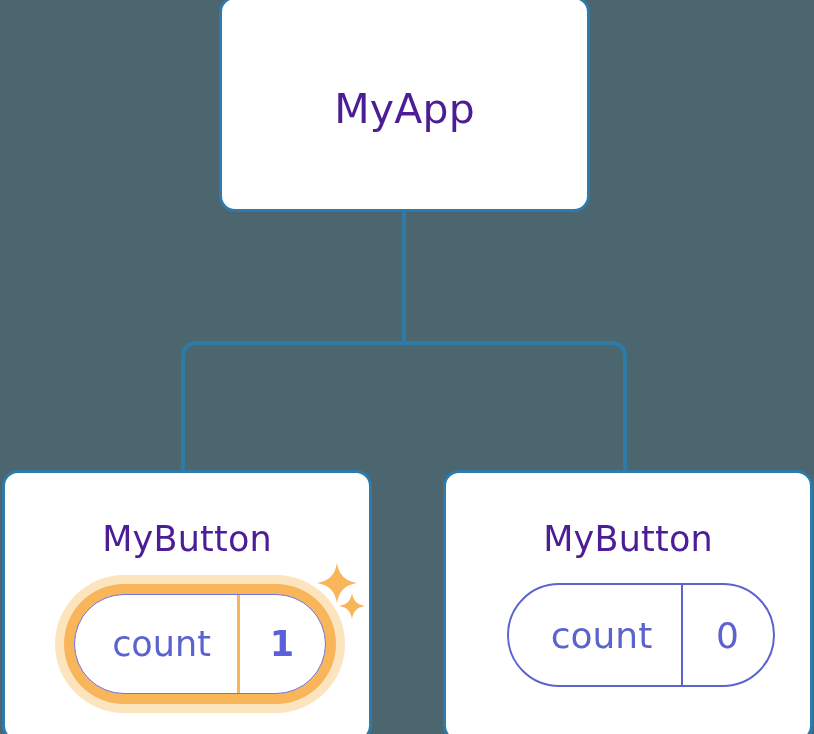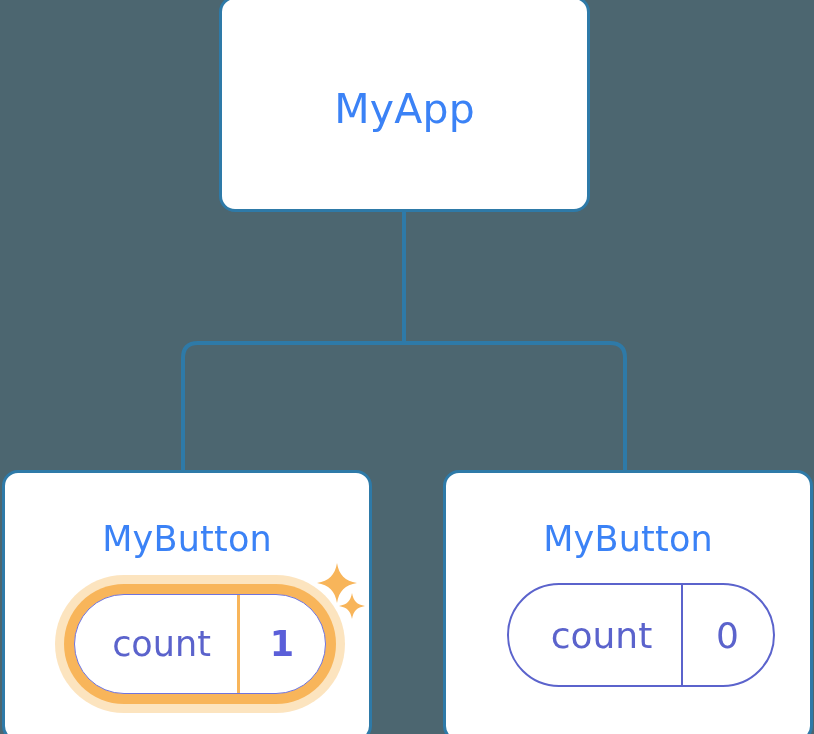--- a/index.html
+++ b/index.html
@@ -61,21 +61,21 @@
     top: 470px;
     width: 370px;
   }
 
   
   .node-title {
     position: absolute;
     left: 0;
     right: 0;
     text-align: center;
-    color: #3b82f6;
+    color: #4c1d95;
     font-weight: 400;
     letter-spacing: 0.2px;
     white-space: nowrap;
     user-select: none;
   }
   .node-root .node-title {
     top: 86px;
     font-size: 41px;
   }
   .node-child .node-title {

